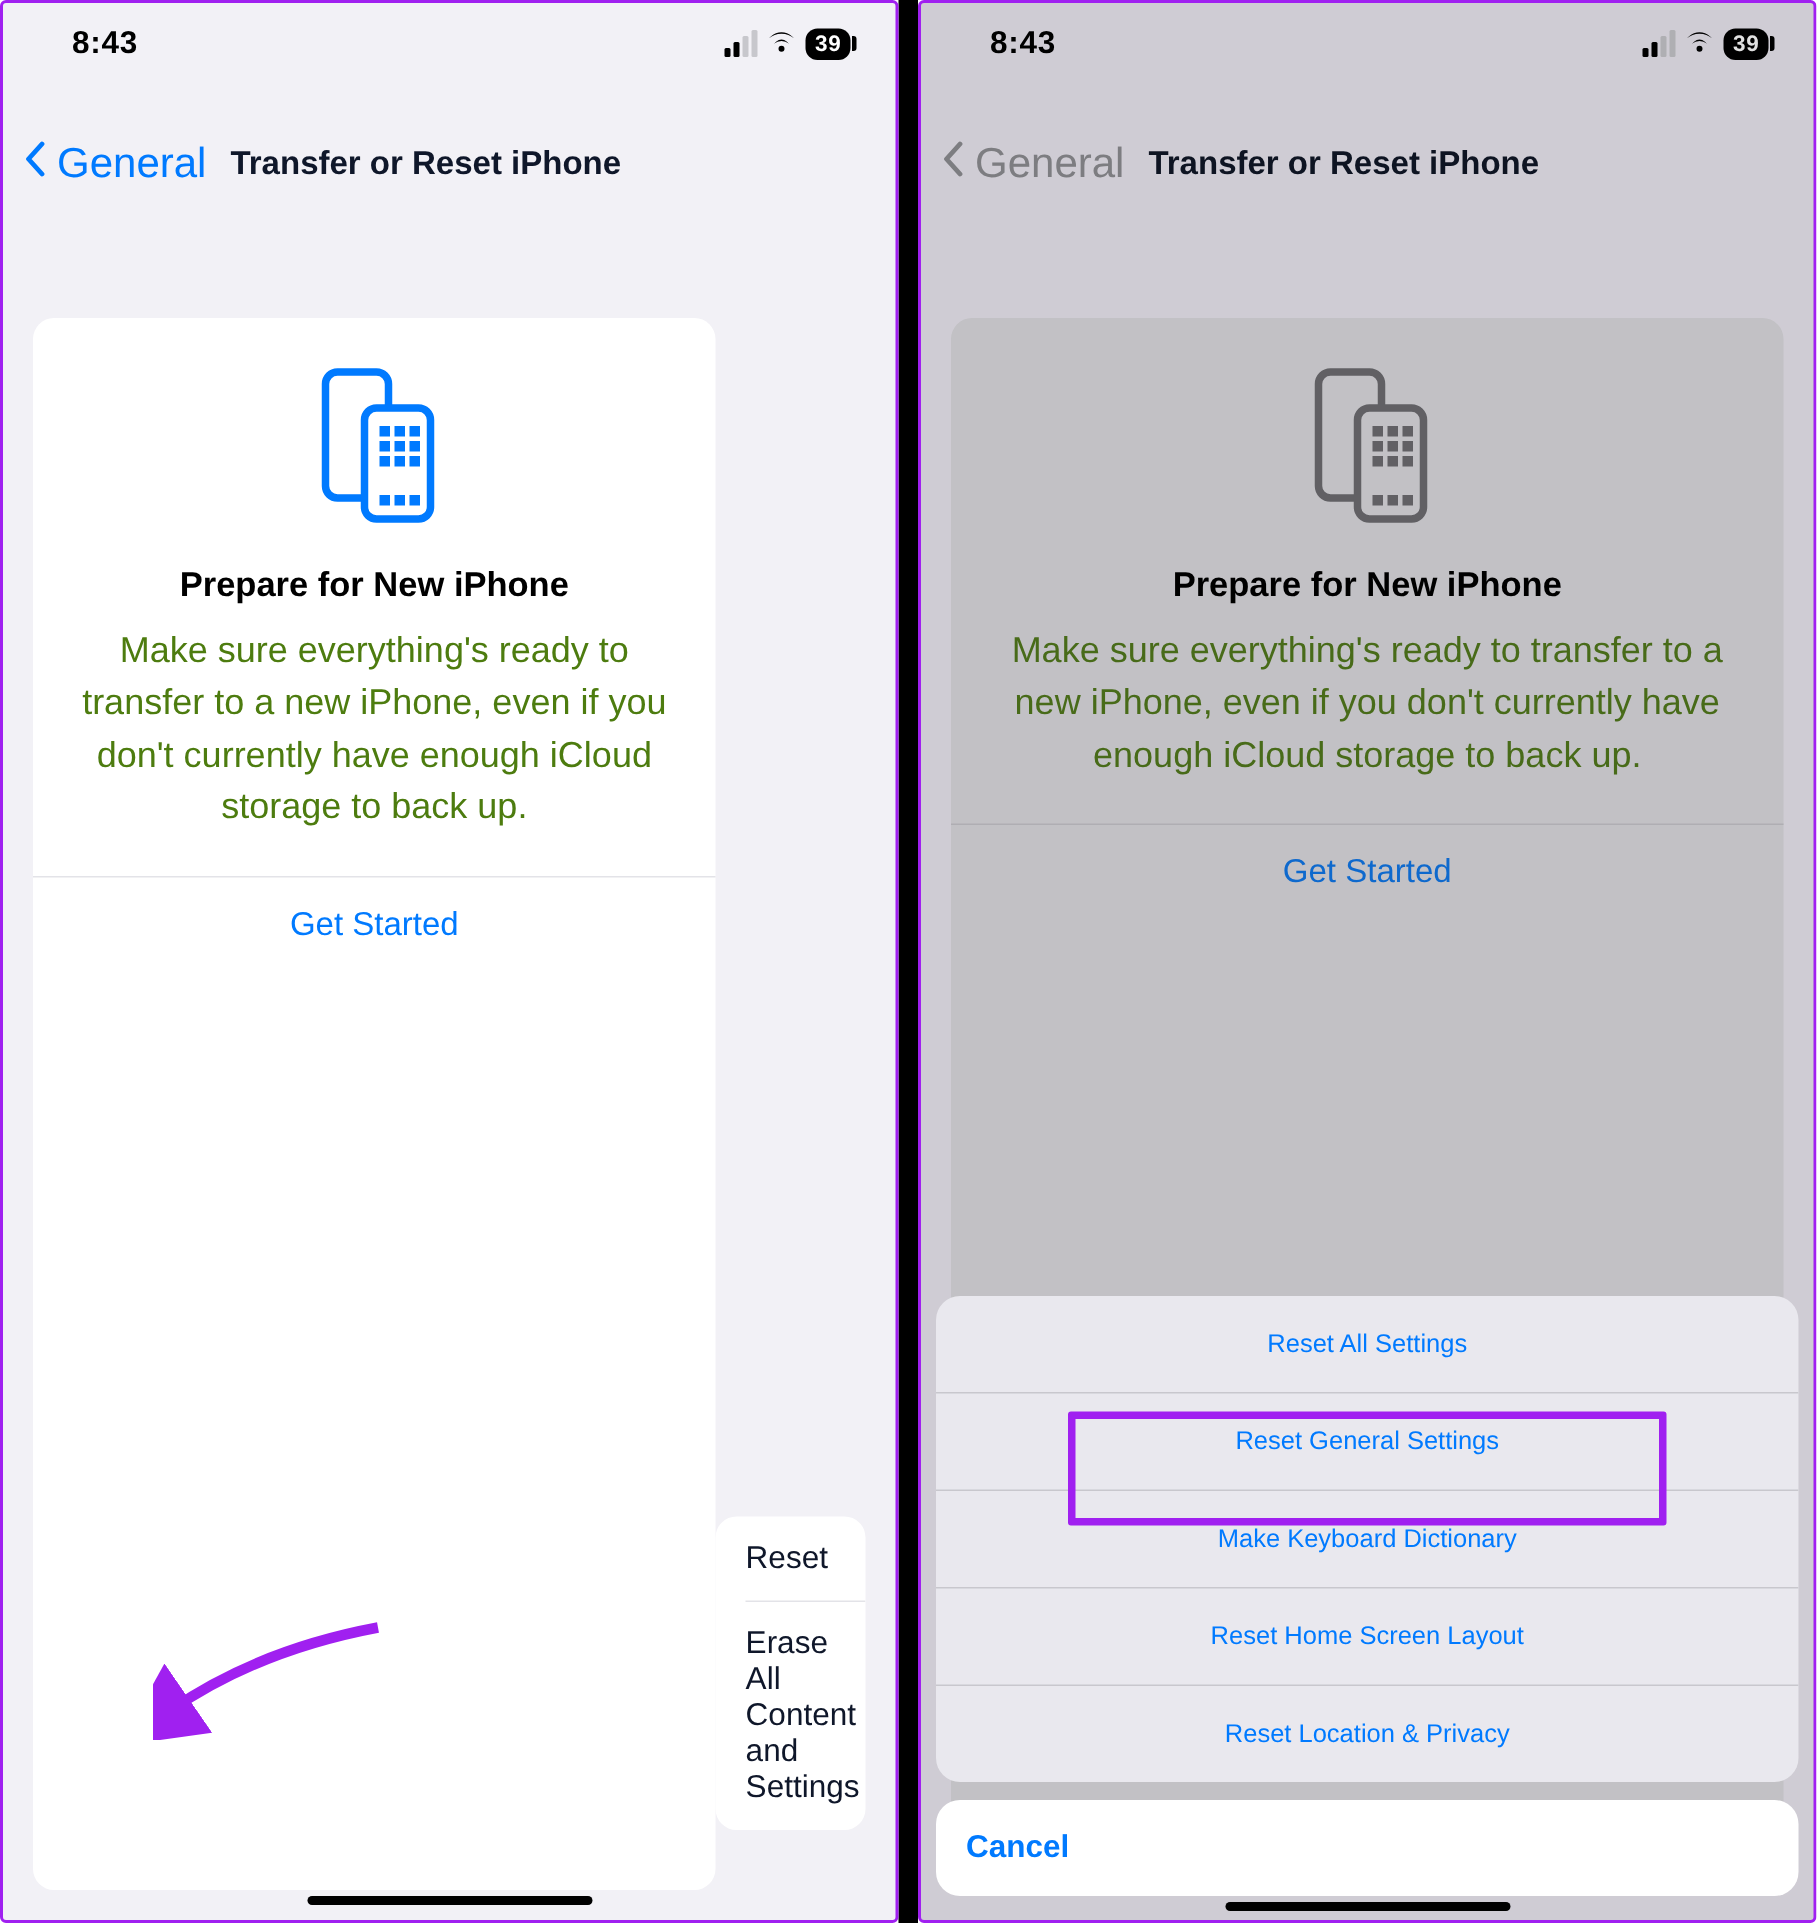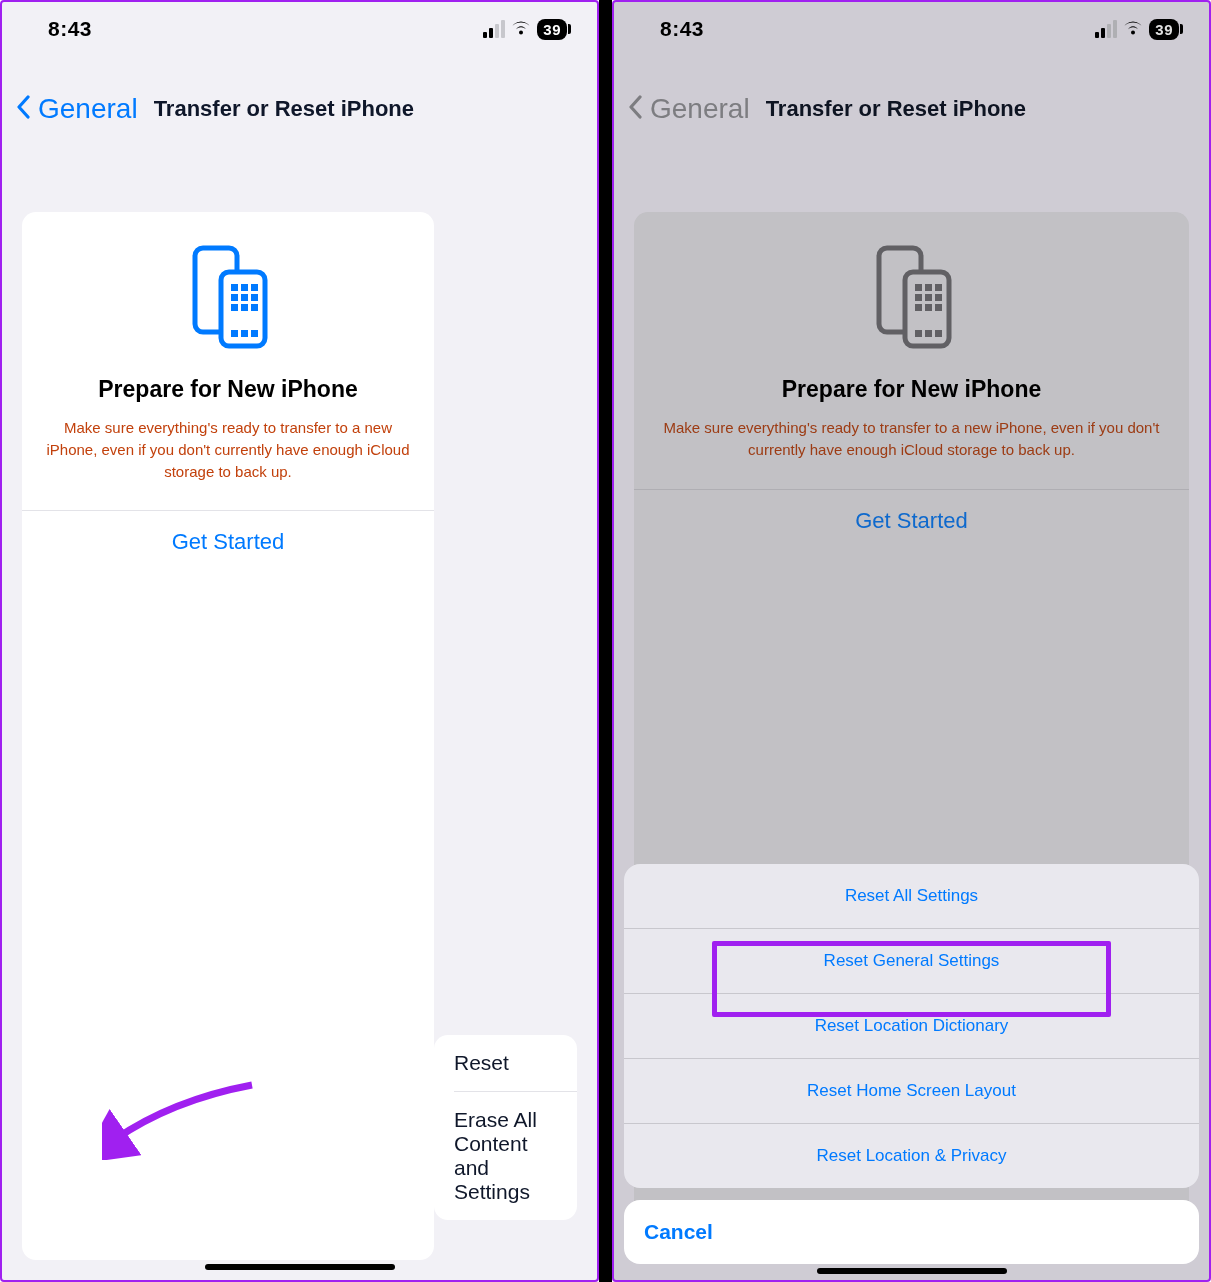--- a/index.html
+++ b/index.html
@@ -130,23 +130,23 @@
     justify-content: center;
     margin-bottom: 24px;
   }
   .card-title {
     font-size: 23px;
     font-weight: 600;
     color: #000;
     margin-bottom: 14px;
   }
   .card-desc {
-    font-size: 15px;
+    font-size: 24px;
     line-height: 1.45;
-    color: #c2410c;
+    color: #4d7c0f;
     margin-bottom: 28px;
   }
   .card-divider {
     height: 1px;
     background: #e3e3e8;
     margin: 0 -24px;
   }
   .phone.dimmed .card-divider { background: #c7c6cc; }
   .get-started {
     color: #007aff;
@@ -377,21 +377,21 @@
       <div class="get-started">Get Started</div>
     </div>
   </div>
 
   <div class="action-sheet-wrap">
     <div class="action-sheet" style="position:relative;">
       <div class="action-item">Reset All Settings</div>
       <div class="action-sep"></div>
       <div class="action-item">Reset General Settings</div>
       <div class="action-sep"></div>
-      <div class="action-item">Reset Location Dictionary</div>
+      <div class="action-item">Make Keyboard Dictionary</div>
       <div class="action-sep"></div>
       <div class="action-item">Reset Home Screen Layout</div>
       <div class="action-sep"></div>
       <div class="action-item">Reset Location &amp; Privacy</div>
       <div class="highlight-box"></div>
     </div>
     <div class="cancel-btn">Cancel</div>
     <div class="home-indicator"></div>
   </div>
 </div>

